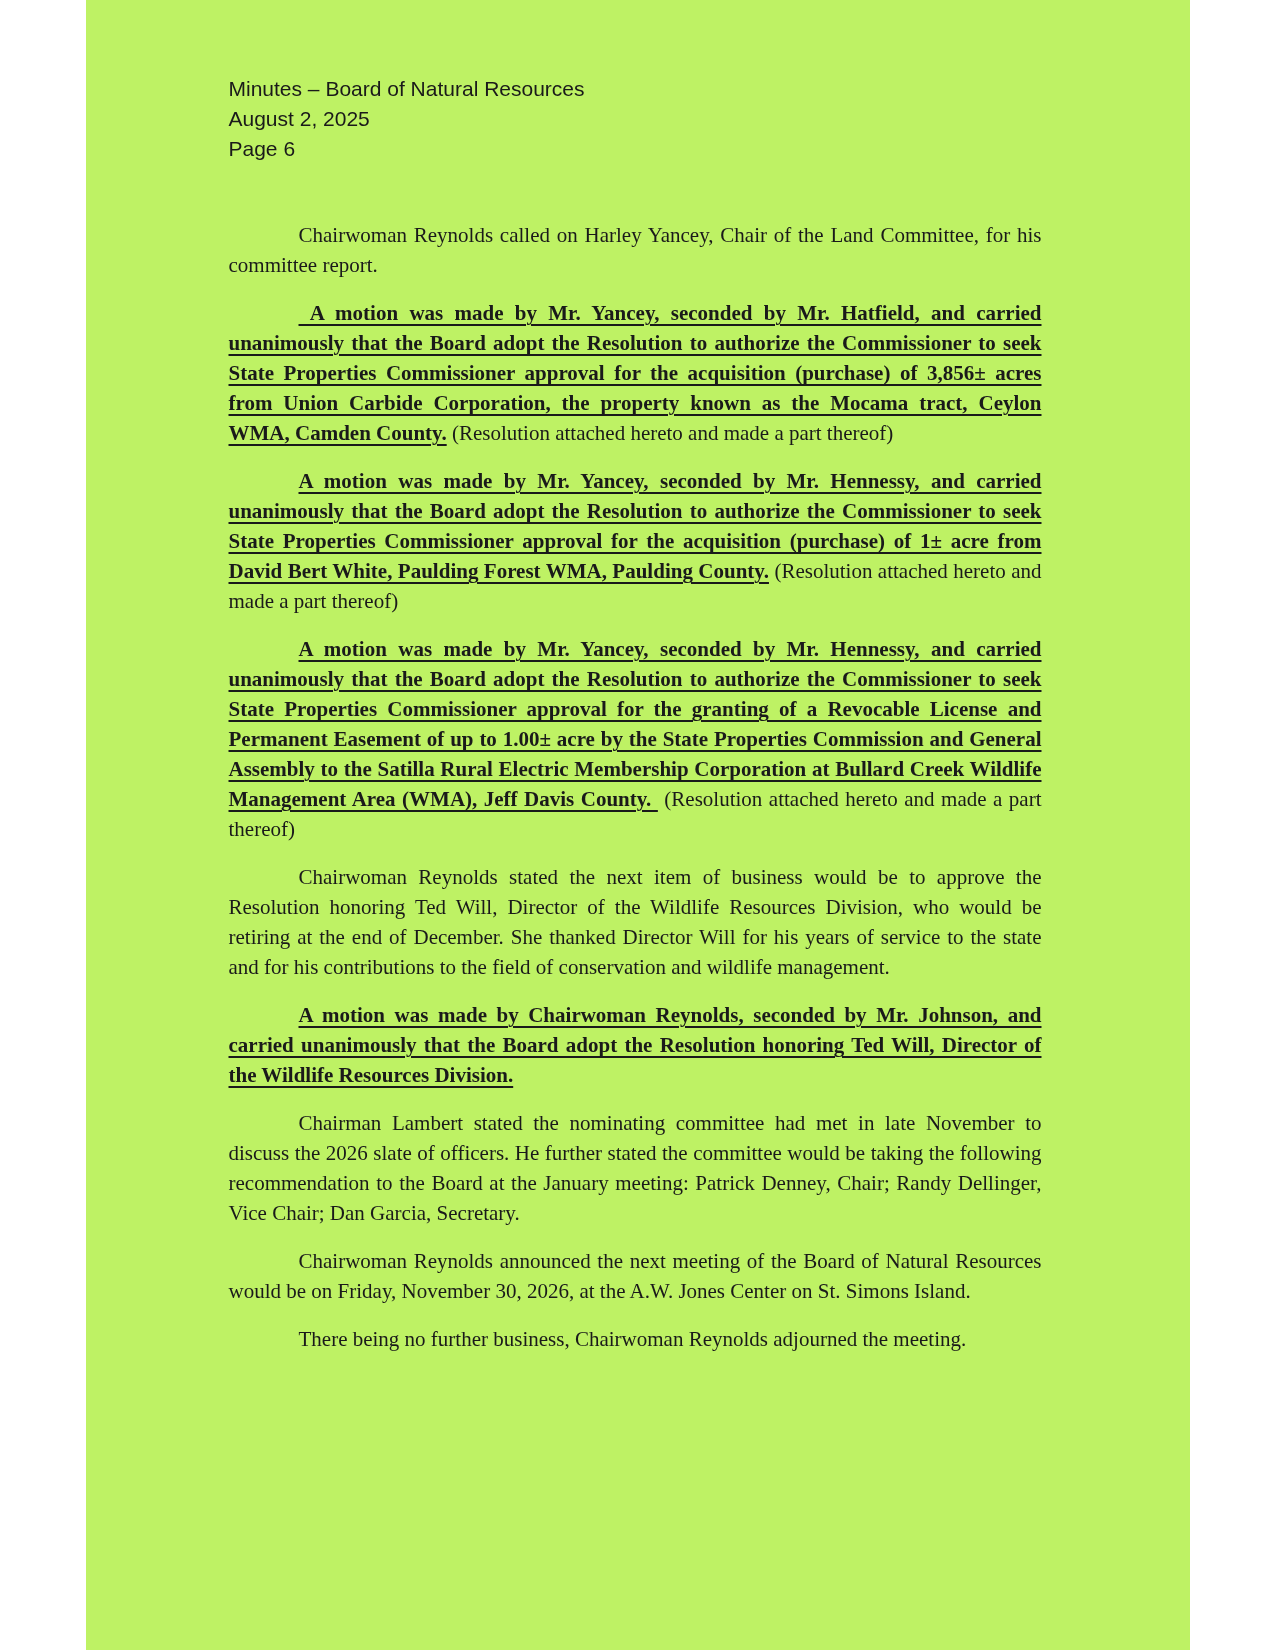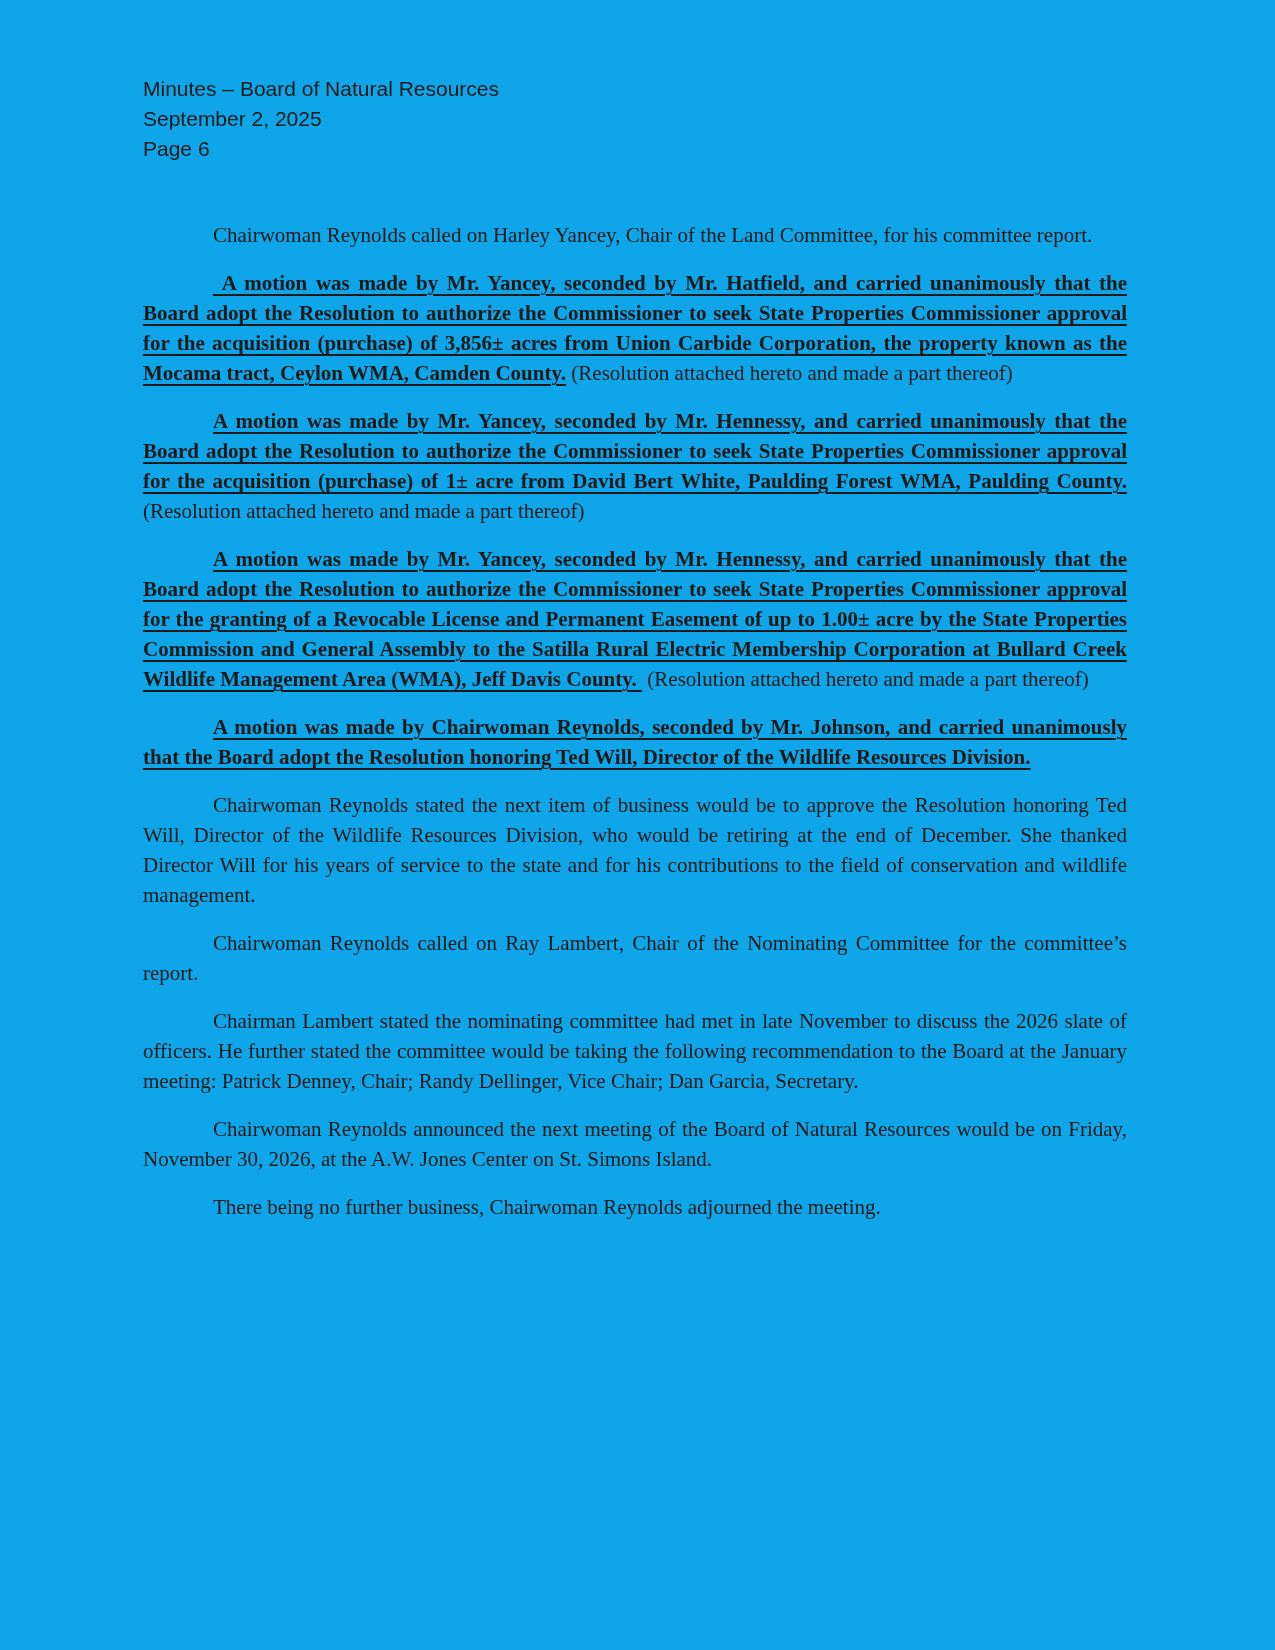--- a/index.html
+++ b/index.html
@@ -2,24 +2,24 @@
 <html><head>
 <meta charset="utf-8">
 <style>
   html, body {
     margin: 0;
     padding: 0;
     background: #ffffff;
   }
   .page {
     position: relative;
-    width: 1275px;
+    width: 1104px;
     height: 1650px;
     margin: 0 auto;
-    background: #0ea5e9;
+    background: #bef264;
     box-sizing: border-box;
     padding: 74px 148px 60px 143px;
     font-family: "Liberation Sans", sans-serif;
     font-size: 21px;
     line-height: 30px;
     color: #1a1a1a;
     overflow: hidden;
   }
   .doc-header {
     margin-bottom: 56px;
@@ -44,39 +44,38 @@
     text-decoration: none;
   }
 </style>
 </head>
 <body>
 
 <div class="page">
 
   <div class="doc-header">
     <div>Minutes – Board of Natural Resources</div>
-    <div>September 2, 2025</div>
+    <div>August 2, 2025</div>
     <div>Page 6</div>
   </div>
 
   <div class="body-text">
 
     <p>Chairwoman Reynolds called on Harley Yancey, Chair of the Land Committee, for his committee report.</p>
 
     <p><span class="motion">&nbsp;A motion was made by Mr. Yancey, seconded by Mr. Hatfield, and carried unanimously that the Board adopt the Resolution to authorize the Commissioner to seek State Properties Commissioner approval for the acquisition (purchase) of 3,856± acres from Union Carbide Corporation, the property known as the Mocama tract, Ceylon WMA, Camden County.</span><span class="plain"> (Resolution attached hereto and made a part thereof)</span></p>
 
     <p><span class="motion">A motion was made by Mr. Yancey, seconded by Mr. Hennessy, and carried unanimously that the Board adopt the Resolution to authorize the Commissioner to seek State Properties Commissioner approval for the acquisition (purchase) of 1± acre from David Bert White, Paulding Forest WMA, Paulding County.</span><span class="plain"> (Resolution attached hereto and made a part thereof)</span></p>
 
     <p><span class="motion">A motion was made by Mr. Yancey, seconded by Mr. Hennessy, and carried unanimously that the Board adopt the Resolution to authorize the Commissioner to seek State Properties Commissioner approval for the granting of a Revocable License and Permanent Easement of up to 1.00±  acre by the State Properties Commission and General Assembly to the Satilla Rural Electric Membership Corporation at Bullard Creek Wildlife Management Area (WMA), Jeff Davis County.&nbsp;</span><span class="plain"> (Resolution attached hereto and made a part thereof)</span></p>
 
+    <p>Chairwoman Reynolds stated the next item of business would be to approve the Resolution honoring Ted Will, Director of the Wildlife Resources Division, who would be retiring at the end of December. She thanked Director Will for his years of service to the state and for his contributions to the field of conservation and wildlife management.</p>
+
     <p><span class="motion">A motion was made by Chairwoman Reynolds, seconded by Mr. Johnson, and carried unanimously that the Board adopt the Resolution honoring Ted Will, Director of the Wildlife Resources Division.</span></p>
 
-    <p>Chairwoman Reynolds stated the next item of business would be to approve the Resolution honoring Ted Will, Director of the Wildlife Resources Division, who would be retiring at the end of December. She thanked Director Will for his years of service to the state and for his contributions to the field of conservation and wildlife management.</p>
-
-    <p>Chairwoman Reynolds called on Ray Lambert, Chair of the Nominating Committee for the committee’s report.</p>
 
     <p>Chairman Lambert stated the nominating committee had met in late November to discuss the 2026 slate of officers. He further stated the committee would be taking the following recommendation to the Board at the January meeting: Patrick Denney, Chair; Randy Dellinger, Vice Chair; Dan Garcia, Secretary.</p>
 
     <p>Chairwoman Reynolds announced the next meeting of the Board of Natural Resources would be on Friday, November 30, 2026, at the A.W. Jones Center on St. Simons Island.</p>
 
     <p>There being no further business, Chairwoman Reynolds adjourned the meeting.</p>
 
   </div>
 
 </div>

